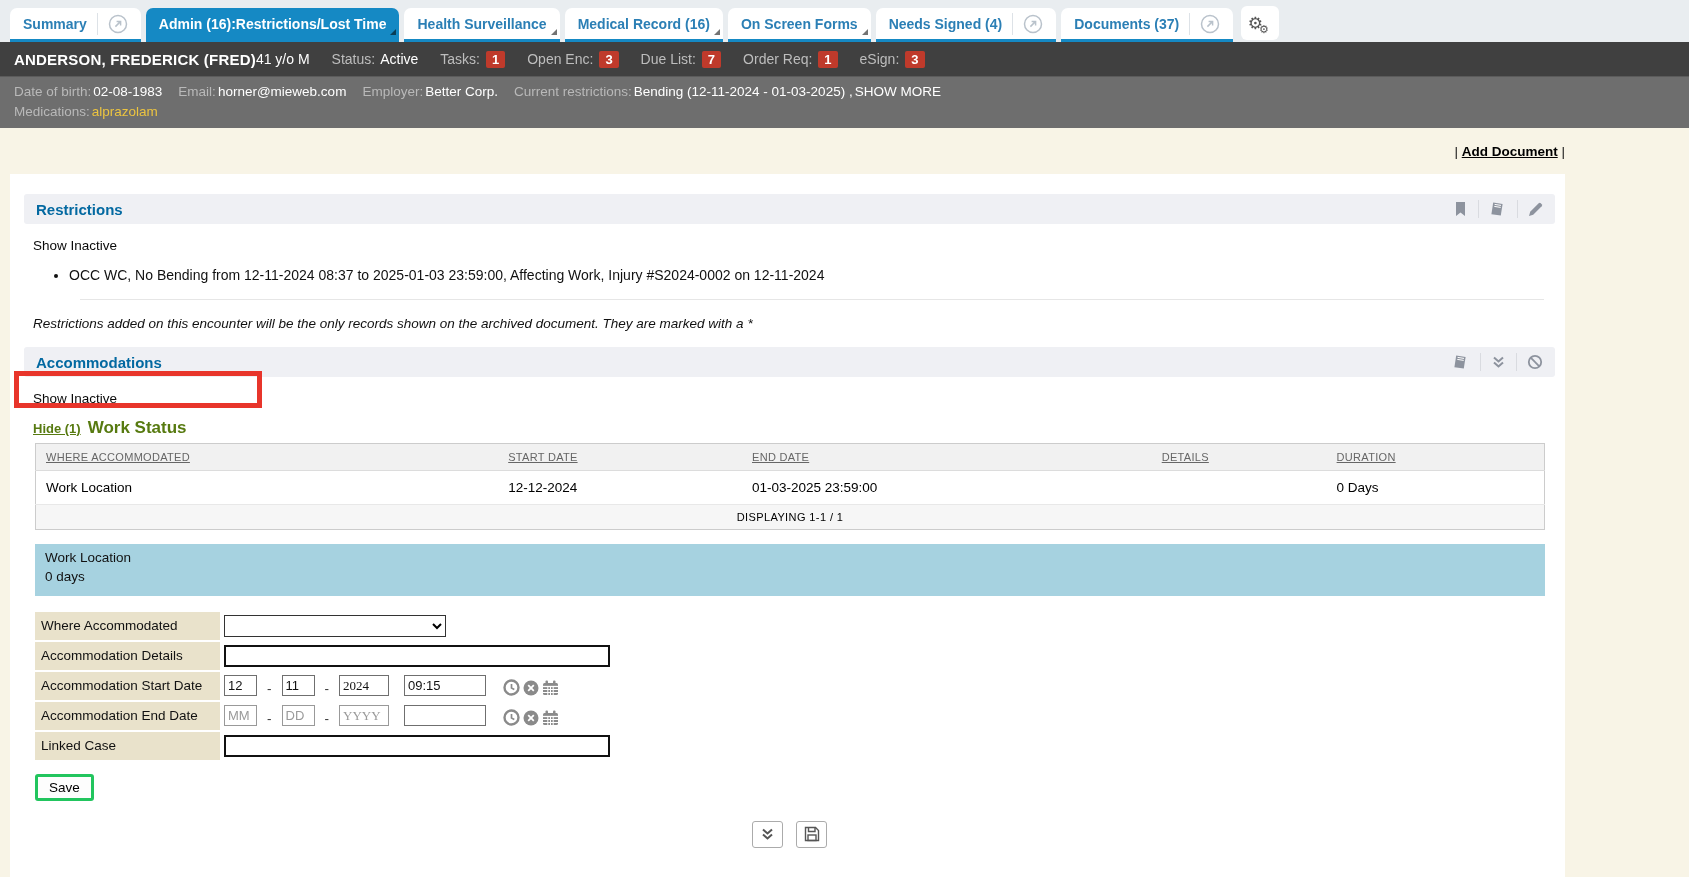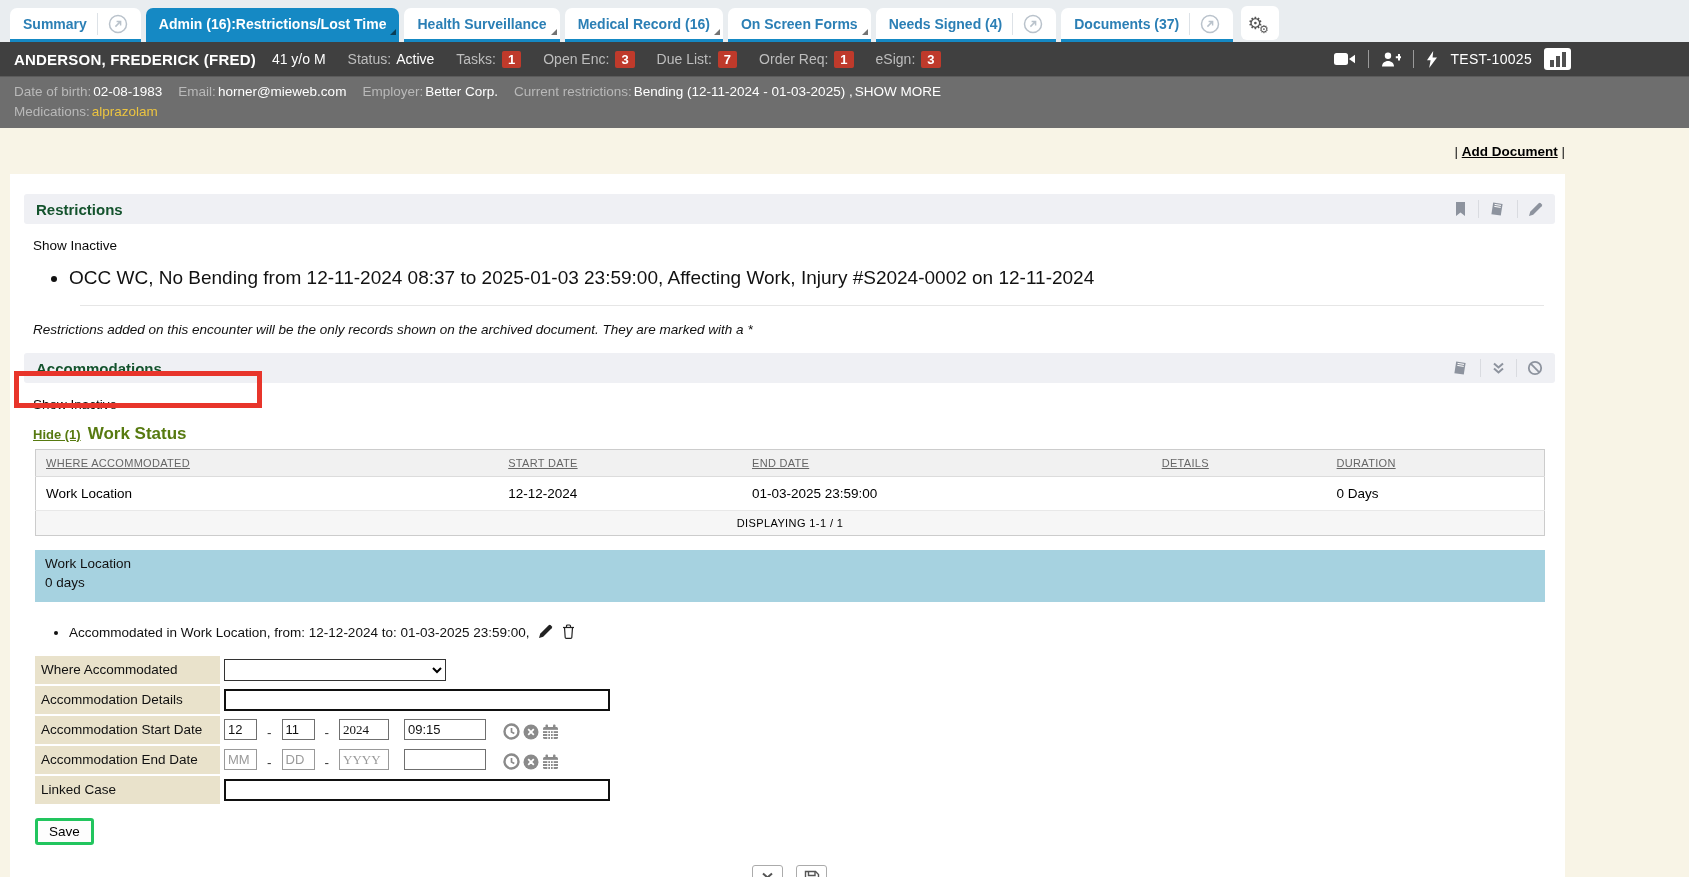--- a/index.html
+++ b/index.html
@@ -20,21 +20,21 @@
   .tab.fold::after { content:""; position:absolute; right:3px; bottom:4px; width:0; height:0;
     border-style:solid; border-width:0 0 6px 6px; border-color:transparent transparent rgba(0,0,0,.55) transparent; }
   .tab .tab-sep { width:1px; height:22px; background:#dde2e7; margin:0 10px; }
   .gear-tab { background:#fff; border-radius:6px; height:34px; width:38px; display:flex; align-items:center; justify-content:center;
     margin-left:3px; margin-bottom:0; cursor:pointer; position:relative; top:-2px; }
   .gears { color:#555; font-size:17px; line-height:1; }
   .gears small { font-size:11px; position:relative; left:-4px; top:4px; }
   
   .patient-bar { background:#404040; height:34px; display:flex; align-items:center; padding:0 14px; color:#fff; font-size:14px; }
   .pname { font-weight:bold; font-size:15px; letter-spacing:.2px; }
-  .agesex { margin-left:16px; }
+  .agesex { margin-left:0; }
   .pb-group { margin-left:22px; display:flex; align-items:center; }
   .pb-label { color:#bdbdbd; }
   .pb-value { color:#fff; margin-left:5px; }
   .badge { background:#bf3a2b; color:#fff; font-weight:bold; font-size:13px; padding:1px 6px; margin-left:6px; border-radius:2px; }
   .pb-right { margin-left:auto; display:flex; align-items:center; gap:12px; padding-right:104px; }
   .vdiv { width:1px; height:18px; background:#9a9a9a; }
   .pid { font-size:14px; color:#fff; letter-spacing:.3px; }
   .chart-btn { background:#fff; border-radius:3px; width:27px; height:22px; display:flex; align-items:flex-end; justify-content:center; gap:2px; padding:3px 4px; cursor:pointer; }
   .chart-btn i { display:block; width:4px; background:#4f4f4f; }
   .chart-btn i:nth-child(1){ height:7px; } .chart-btn i:nth-child(2){ height:11px; } .chart-btn i:nth-child(3){ height:15px; }
@@ -44,27 +44,27 @@
   .il { color:#b9b9b9; }
   .iv { color:#fff; }
   .gap18 { width:12px; }
   .med-value { color:#ecc440; }
   
   .page { padding-top:16px; }
   .add-doc-row { width:1555px; margin-left:10px; text-align:right; font-size:13.5px; height:24px; }
   .add-doc-row a { color:#000; text-decoration:underline; font-weight:bold; cursor:pointer; }
   .panel { margin:6px 0 0 10px; width:1555px; min-height:705px; background:#fff; position:relative; padding:20px 10px 26px 14px; }
   .section-bar { background:#eff0f4; border-radius:3px; height:30px; display:flex; align-items:center; padding:0 12px; }
-  .section-title { font-weight:bold; font-size:15px; color:#14532d; }
+  .section-title { font-weight:bold; font-size:15px; color:#0369a1; }
   .bar-icons { margin-left:auto; display:flex; align-items:center; }
   .bar-icons .sep { width:1px; height:18px; background:#d9dbe0; margin:0 10px; }
   .bar-icons svg { display:block; cursor:pointer; }
   .link-plain { color:#0a0a0a; font-size:13.5px; cursor:pointer;text-align:center; }
   .show-inactive { display:inline-block; margin:14px 0 8px 9px; }
-  ul.blist { margin:6px 0 8px 27px; padding-left:18px; font-size:19px; }
+  ul.blist { margin:6px 0 8px 27px; padding-left:18px; font-size:14px; }
   ul.blist li { margin:2px 0; }
   .thin-rule { border:none; border-top:1px solid #e6e6e6; margin:16px 0 0 56px; width:1464px; }
   .note { font-style:italic; font-size:13.5px; margin:16px 0 16px 9px; }
   
   .ws-head { margin:4px 0 0 9px; display:flex; align-items:baseline; gap:7px; }
   .hide-link { color:#577a10; font-weight:bold; font-size:13px; text-decoration:underline; cursor:pointer; }
   .ws-title { color:#577a10; font-weight:bold; font-size:17px; }
   
   table.grid { border-collapse:collapse; width:1510px; margin:5px 0 0 11px; border:1px solid #ccc; font-size:13.5px; }
   table.grid th { background:#f1f1f1; color:#666; font-size:11px; font-weight:normal; text-align:left;
@@ -162,42 +162,20 @@
     <span class="pb-label">Due List:</span>
     <span class="badge">7</span>
   </span>
   <span class="pb-group">
     <span class="pb-label">Order Req:</span>
     <span class="badge">1</span>
   </span>
   <span class="pb-group">
     <span class="pb-label">eSign:</span>
     <span class="badge">3</span>
-  </span>
-  <span class="pb-right">
-    <svg width="22" height="14" viewBox="0 0 22 14" fill="#fff">
-        <rect width="14" height="12" y="1" rx="2.5"></rect>
-        <path d="M15 7l6-4.2v8.4z"></path>
-      </svg>
-    <span class="vdiv"></span>
-    <svg width="20" height="15" viewBox="0 0 20 15" fill="#fff">
-        <circle cx="7" cy="3.8" r="3.2"></circle>
-        <path d="M1 14.5c0-3.4 2.7-5.6 6-5.6s6 2.2 6 5.6z"></path>
-        <path d="M14.8 4.2h2.2V2h2v2.2h2.2v2h-2.2v2.2h-2V6.2h-2.2z"></path>
-      </svg>
-    <span class="vdiv"></span>
-    <svg width="12" height="17" viewBox="0 0 12 17" fill="#fff">
-        <path d="M7.2 0L1 9.2h3.6L3.2 17l7.8-10.4H6.6z"></path>
-      </svg>
-    <span class="pid">TEST-10025</span>
-    <span class="chart-btn">
-        <i></i>
-        <i></i>
-        <i></i>
-      </span>
   </span>
 </div>
 
 <div class="info-bar">
   <div class="info-row">
     <span class="il">Date of birth:</span>
     <span class="iv">02-08-1983</span>
     <span class="gap18"></span>
     <span class="il">Email:</span>
     <span class="iv">horner@mieweb.com</span>
@@ -311,34 +289,20 @@
       </tbody>
     </table>
 
     
     <div class="banner">
       <div>Work Location</div>
       <div>0 days</div>
     </div>
 
     
-    <ul class="entry">
-      <li>
-        <span>Accommodated in Work Location, from: 12-12-2024 to: 01-03-2025 23:59:00,</span>
-        <svg width="15" height="15" viewBox="0 0 15 15">
-            <path d="M1 14l1.2-4.2L10.7 1.3a1.5 1.5 0 012.1 0l.9.9a1.5 1.5 0 010 2.1L5.2 12.8z" fill="#222"></path>
-          </svg>
-        <svg width="13" height="15" viewBox="0 0 13 15" fill="none" stroke="#222" stroke-width="1.2">
-            <path d="M1 3.5h11"></path>
-            <path d="M4.5 3.5V2a1 1 0 011-1h2a1 1 0 011 1v1.5"></path>
-            <path d="M2.5 3.5l.7 10a1 1 0 001 .9h4.6a1 1 0 001-.9l.7-10z"></path>
-            <path d="M5 6.2v5.3M8 6.2v5.3" stroke="#fff" stroke-width="1"></path>
-          </svg>
-      </li>
-    </ul>
 
     
     <table class="form">
       <tbody>
           <tr>
         <td class="flabel">Where Accommodated</td>
         <td class="fctl"><select class="sel"><option value=""></option></select></td>
       </tr>
       <tr>
         <td class="flabel">Accommodation Details</td>

